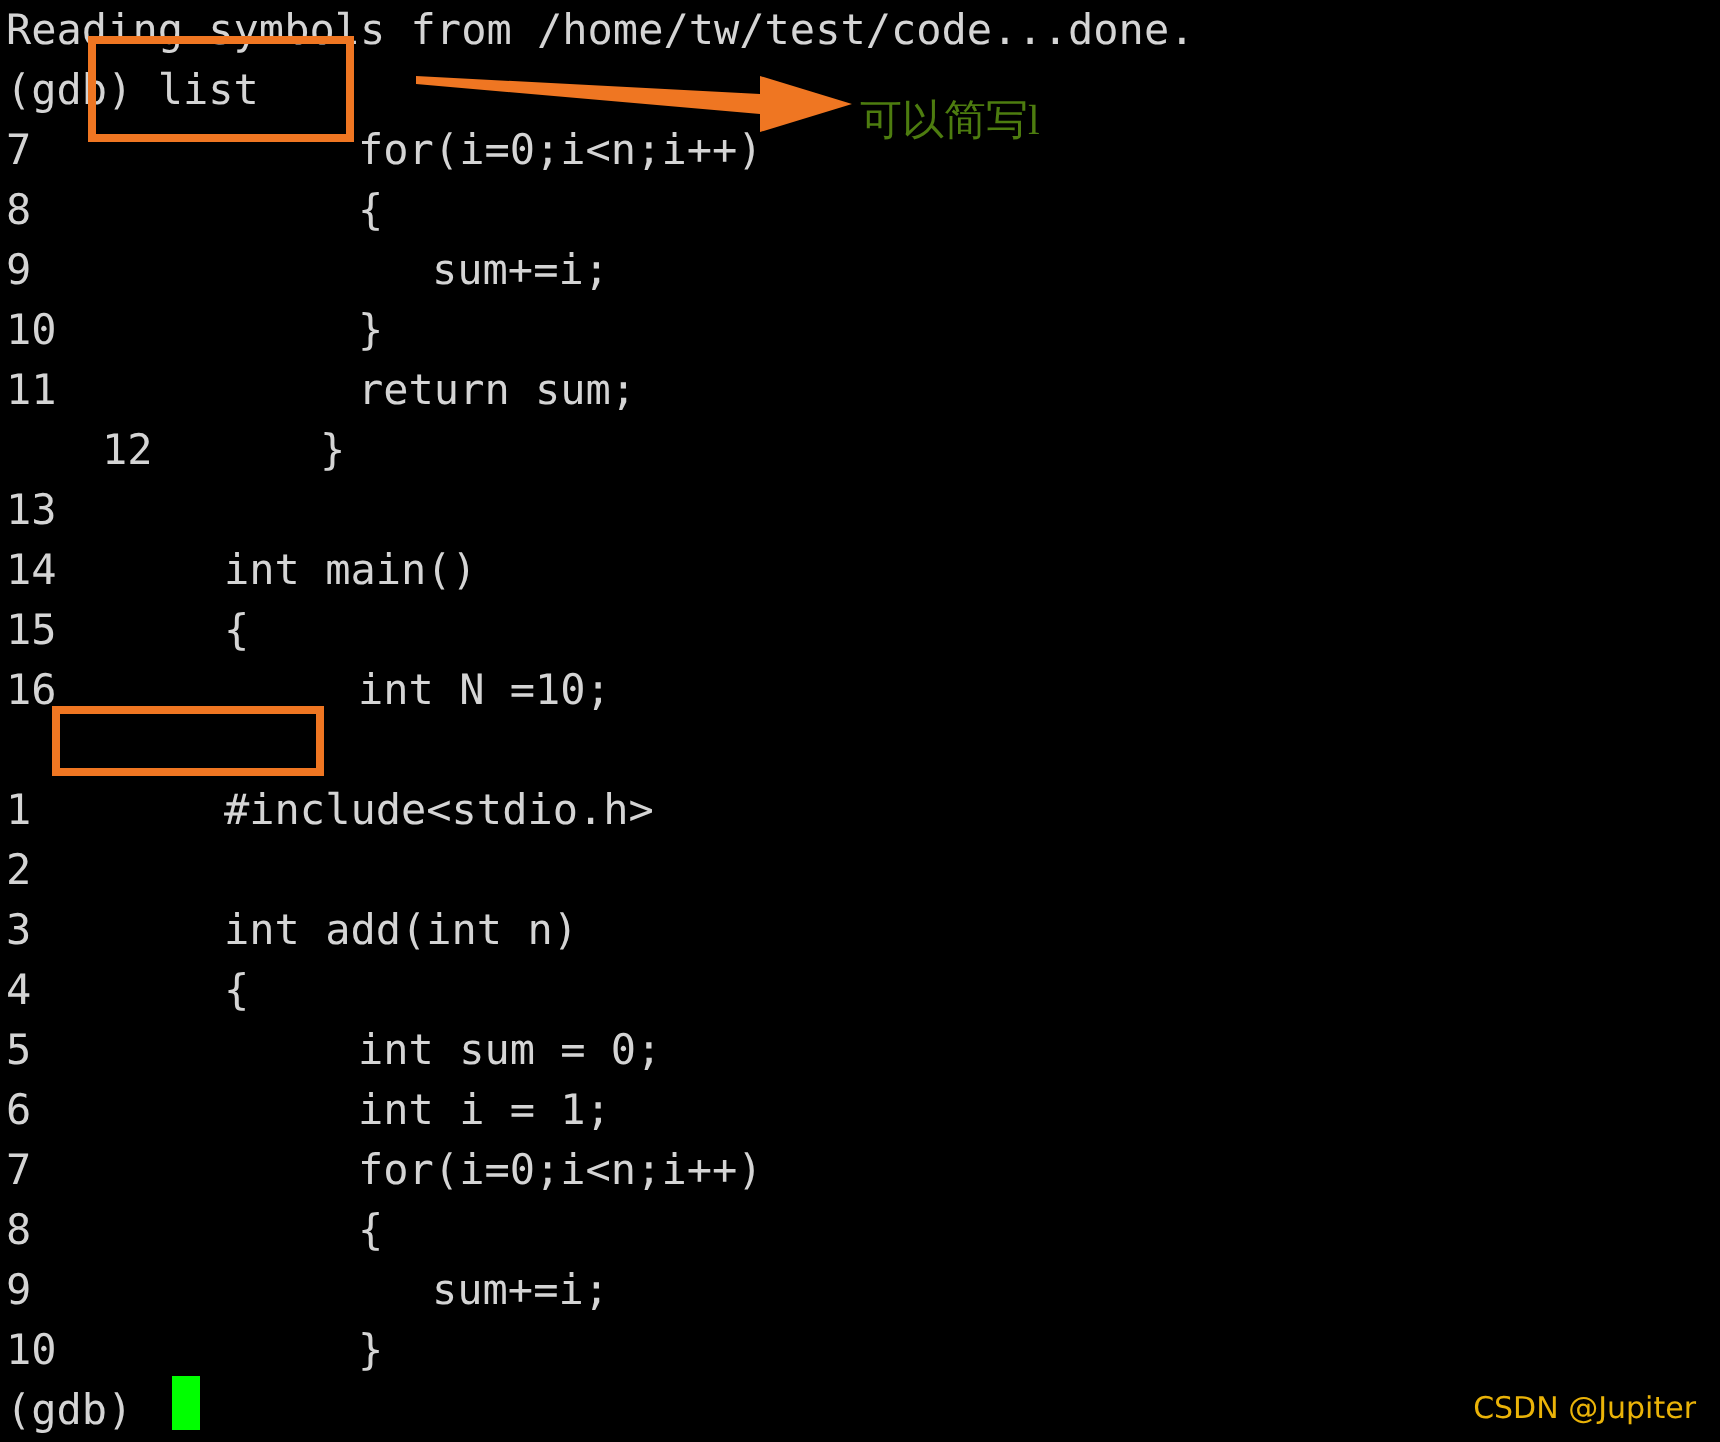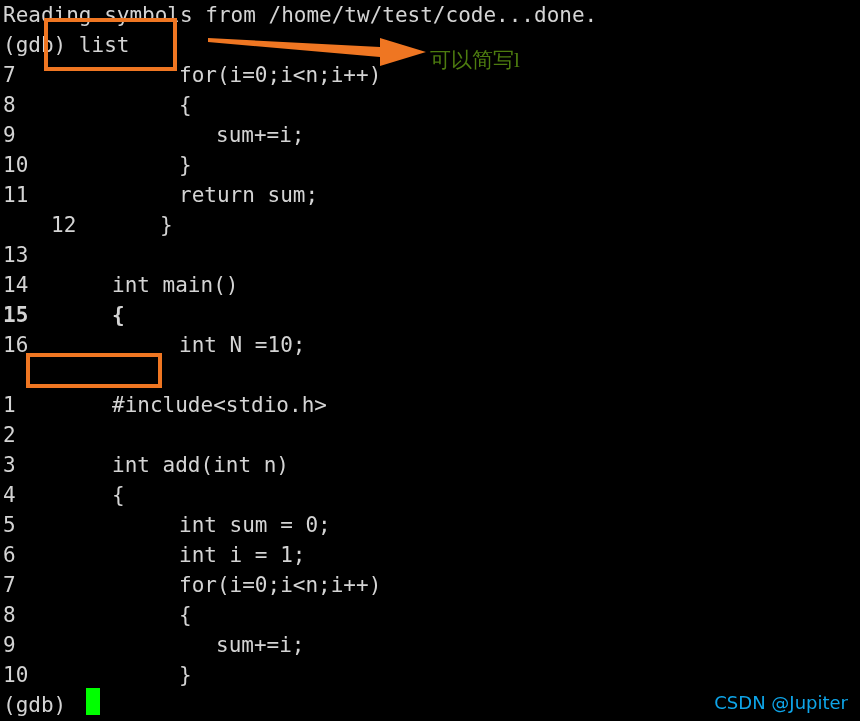--- a/index.html
+++ b/index.html
@@ -108,22 +108,22 @@
     color: #4d7c0f;
     white-space: pre;
   }
 
   
   #watermark {
     position: absolute;
     right: 12px;
     bottom: 8px;
     font-family: "DejaVu Sans", "Liberation Sans", sans-serif;
-    font-size: 18px;
-    color: #0ea5e9;
+    font-size: 15px;
+    color: #eab308;
     white-space: pre;
   }
 </style>
 </head>
 <body>
 
 <div id="screen">
 
   <div id="terminal">
 
@@ -156,21 +156,21 @@
       <span class="code ind1">}</span>
     </div>
     <div class="row" style="top:240px;">
       <span class="lno">13</span>
       <span class="code ind1"></span>
     </div>
     <div class="row" style="top:270px;">
       <span class="lno">14</span>
       <span class="code ind1">int main()</span>
     </div>
-    <div class="row" style="top:300px;font-weight:bold;">
+    <div class="row" style="top:300px;">
       <span class="lno">15</span>
       <span class="code ind1">{</span>
     </div>
     <div class="row" style="top:330px;">
       <span class="lno">16</span>
       <span class="code ind2">int N =10;</span>
     </div>
 
 
     <div class="row" style="top:390px;">

